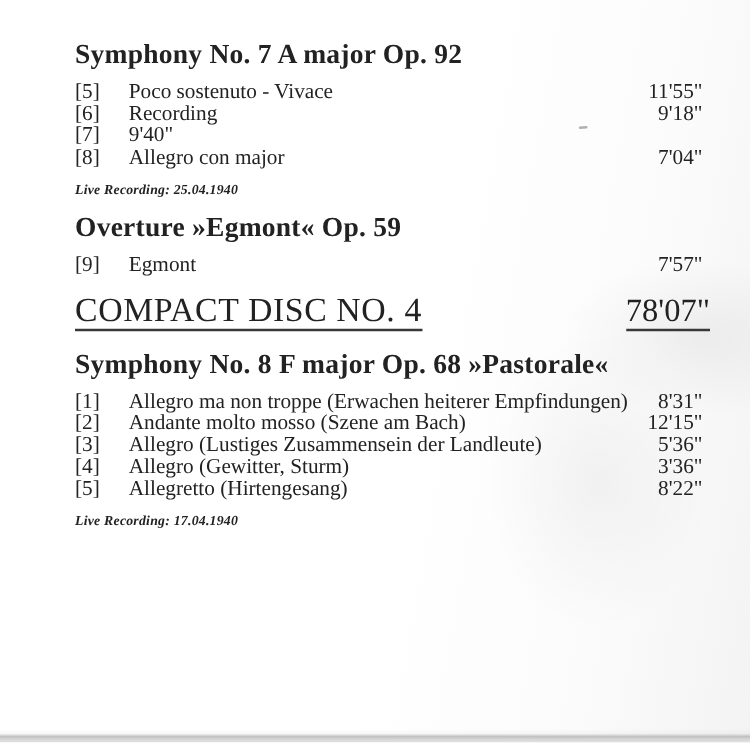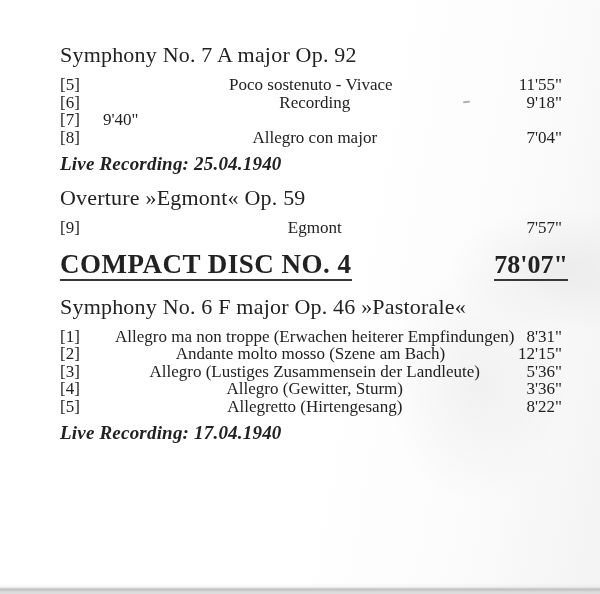--- a/index.html
+++ b/index.html
@@ -15,50 +15,49 @@
     padding: 30px 38px 0 60px;
     color: #222222;
     overflow: hidden;
     background:
       radial-gradient(ellipse 130px 170px at 478px 385px, rgba(0,0,0,0.045), rgba(0,0,0,0) 70%),
       radial-gradient(ellipse 160px 90px at 560px 270px, rgba(0,0,0,0.05), rgba(0,0,0,0) 70%),
       linear-gradient(100deg, #ffffff 55%, #fbfbfb 80%, #f3f3f3 100%);
   }
   .work-title {
     font-size: 22px;
-    font-weight: 400;
+    font-weight: 700;
     line-height: 26px;
-    margin: 12px 0 8px 0;
+    margin: 0 0 8px 0;
     letter-spacing: 0.2px;
   }
   .tracks { }
   .track-row {
     display: flex;
     align-items: baseline;
     font-size: 17px;
     line-height: 17.5px;
   }
   .track-num { flex: none; width: 43px; }
-  .track-ttl { flex: 1; text-align: center; }
+  .track-ttl { flex: 1; }
   .track-time { flex: none; }
   .note {
     font-weight: 700;
     font-style: italic;
-    font-size: 19px;
+    font-size: 11px;
     line-height: 18px;
     margin: 9px 0 0 0;
     letter-spacing: 0.2px;
   }
   .work { margin: 0 0 8px 0; }
   .disc-header {
     display: flex;
     justify-content: space-between;
     align-items: center;
     margin: 14px -6px 13px 0;
-    font-weight: bold;
   }
   .disc-header .ul {
     border-bottom: 2px solid #383838;
     padding-bottom: 1px;
   }
   .disc-title {
     font-size: 27px;
     line-height: 27px;
     letter-spacing: 0.5px;
   }
@@ -127,21 +126,21 @@
       </div>
     </div>
   </section>
 
   <div class="disc-header">
     <span class="disc-title ul">COMPACT DISC NO. 4</span>
     <span class="disc-total ul">78'07"</span>
   </div>
 
   <section class="work">
-    <h2 class="work-title">Symphony No. 6 F major Op. 46 »Pastorale«</h2>
+    <h2 class="work-title">Symphony No. 8 F major Op. 68 »Pastorale«</h2>
     <div class="tracks">
       <div class="track-row">
         <span class="track-num">[1]</span>
         <span class="track-ttl">Allegro ma non troppe (Erwachen heiterer Empfindungen)</span>
         <span class="track-time">8'31"</span>
       </div>
       <div class="track-row">
         <span class="track-num">[2]</span>
         <span class="track-ttl">Andante molto mosso (Szene am Bach)</span>
         <span class="track-time">12'15"</span>

